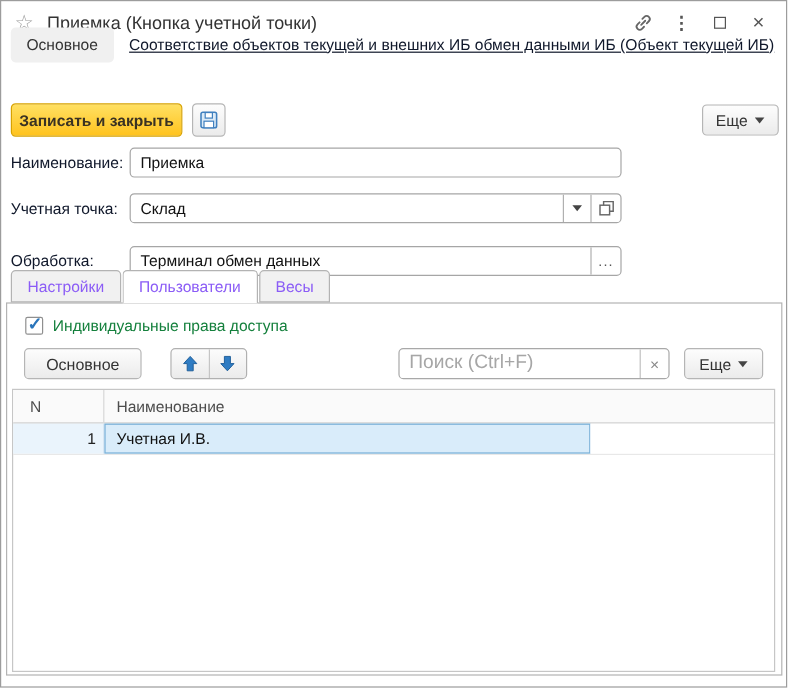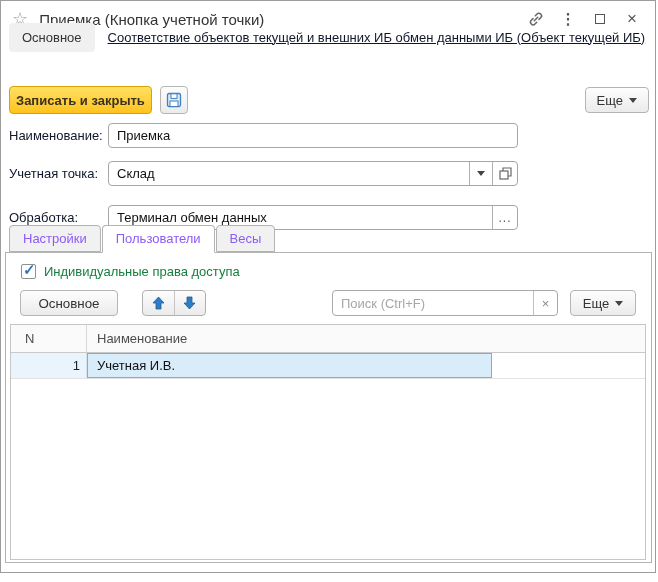--- a/index.html
+++ b/index.html
@@ -80,21 +80,21 @@
   .arrow-group { position:absolute; left:122px; top:0; width:64px; height:26px;
     border:1px solid #b0b0b0; border-radius:4px;
     background:linear-gradient(#fcfcfc,#ebebeb); display:flex; overflow:hidden; }
   .arrow-cell { flex:1; display:flex; align-items:center; justify-content:center;
     cursor:pointer; }
   .arrow-cell:first-child { border-right:1px solid #c5c5c5; }
   .searchbox { position:absolute; left:312px; top:0; width:226px; height:26px;
     border:1px solid #a8a8a8; border-radius:4px; background:#fff; display:flex;
     align-items:center; overflow:hidden; }
   .searchbox input { flex:1; border:none; outline:none; padding:0 8px;
-    font-family:"Liberation Sans", sans-serif; font-size:13px; color:#222;
+    font-family:"Liberation Sans", sans-serif; font-size:16px; color:#222;
     min-width:0; background:transparent; }
   .searchbox input::placeholder { color:#a6a6a6; }
   .clear-btn { width:24px; height:100%; border-left:1px solid #c0c0c0;
     display:flex; align-items:center; justify-content:center; color:#888;
     cursor:pointer; }
   .btn-more2 { position:absolute; left:550px; top:0; height:26px; width:66px;
     gap:6px; }
 
   .utable { position:absolute; top:71px; left:4px; width:636px; height:236px;
     border:1px solid #c6c6c6; background:#fff; }

